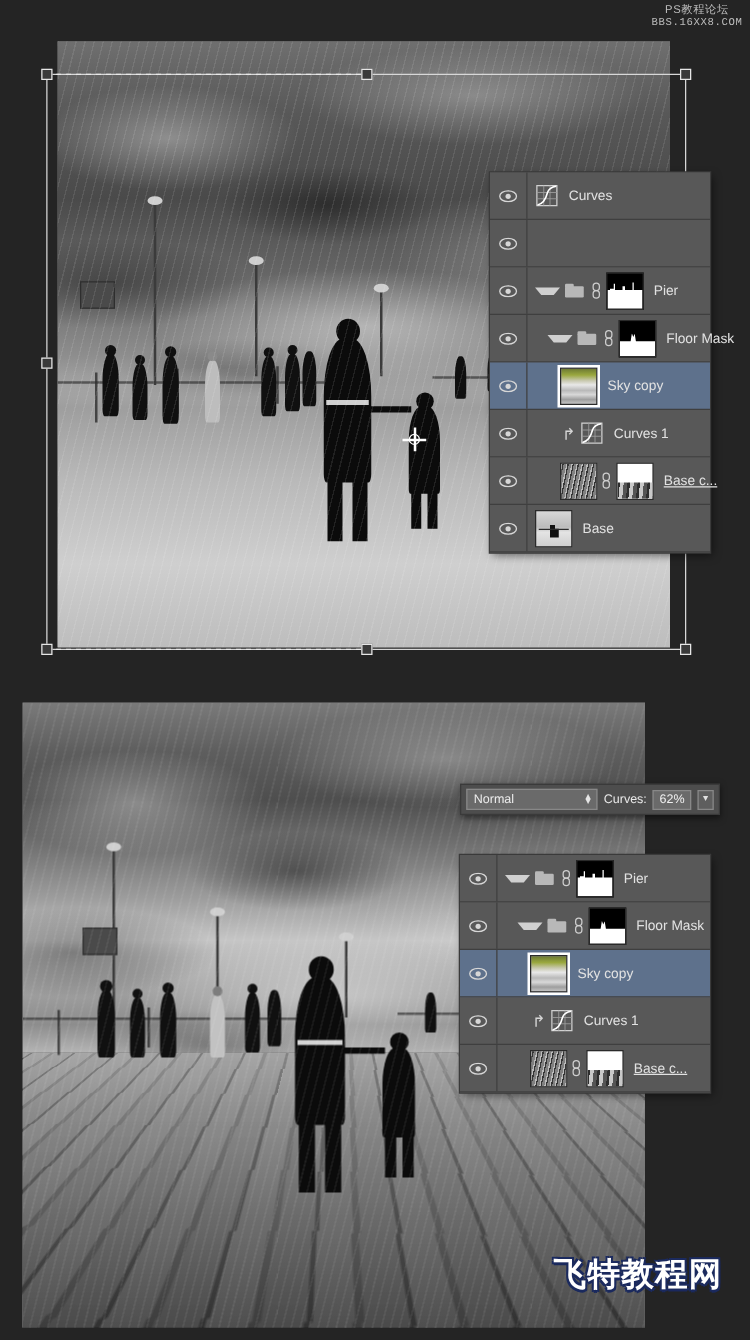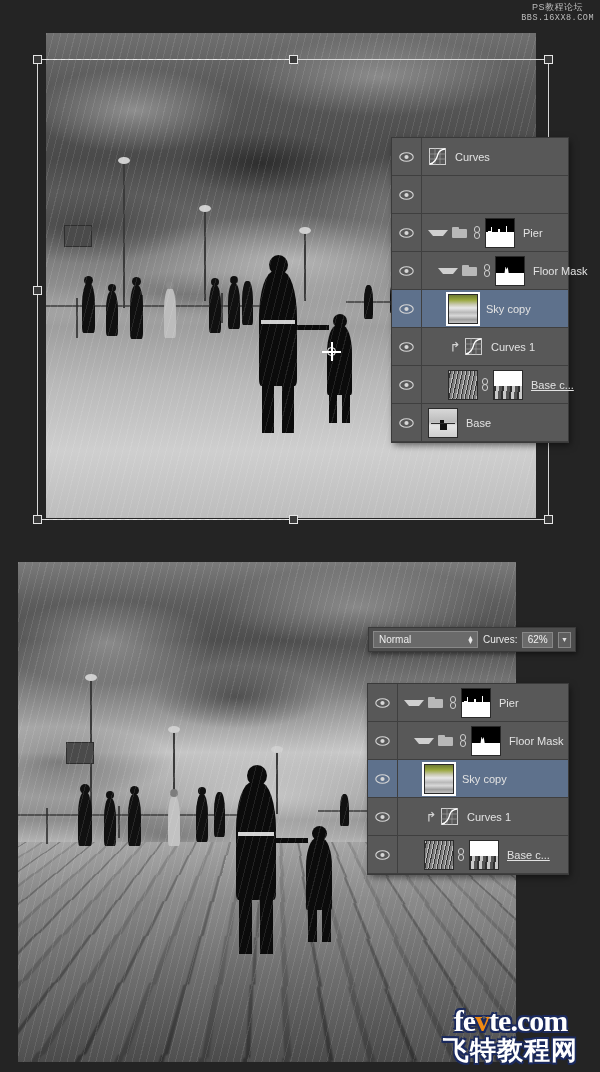--- a/index.html
+++ b/index.html
@@ -565,15 +565,14 @@
         <span class="thumb">
           <div style="position:absolute;inset:0;background:#fff;"></div>
           <div style="position:absolute;left:0;right:0;bottom:0;height:44%;background:repeating-linear-gradient(96deg,#2f2f2f 0 2px,#c9c9c9 2px 5px,#555 5px 8px);"></div>
         </span>
         <span class="layer-name underline">Base c...</span>
       </div>
     </div>
   </div>
 
 <div id="fevte-logo">
-  <div class="fv-line1"><span>fe</span><span class="v">v</span><span>te.com</span></div>
   <div class="fv-line2">飞特教程网</div>
 </div>
 
 </body></html>

